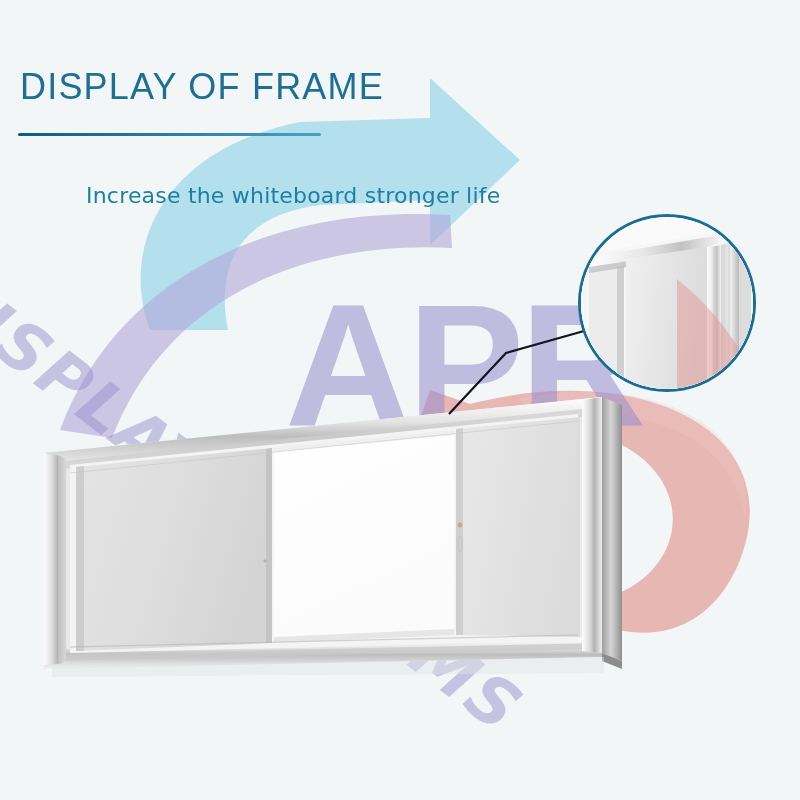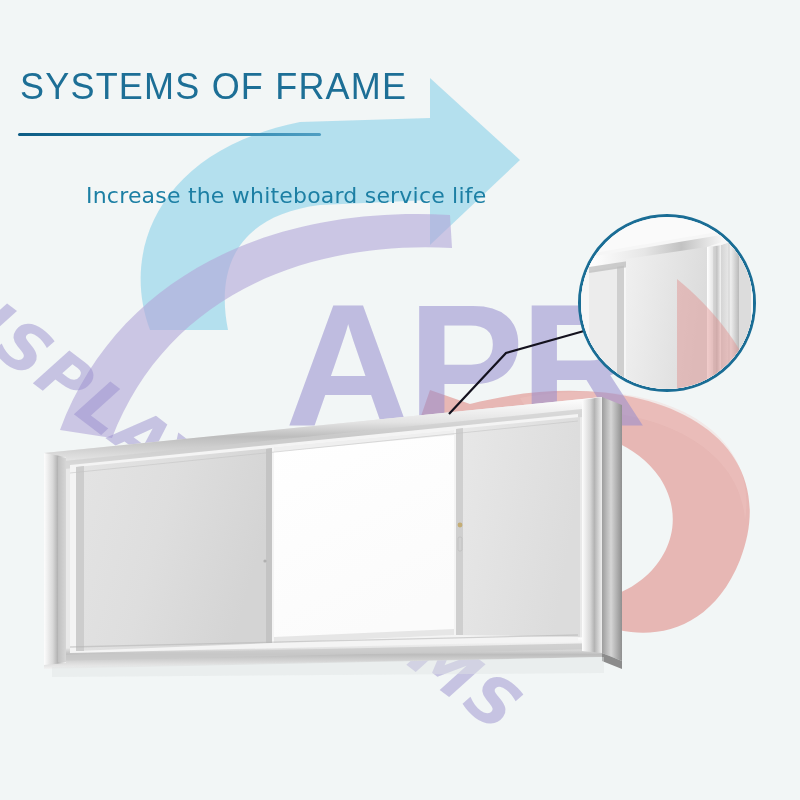--- a/index.html
+++ b/index.html
@@ -107,25 +107,25 @@
     </g>
     <g opacity="0.30">
       <path d="M 520 398 C 660 372, 760 430, 745 520 C 740 440, 640 398, 530 414 Z" fill="#f3c9c6"></path>
     </g>
   </svg>
 
   <div class="logo-mark">APR</div>
 
   <div class="watermark">DISPLAY SYSTEMS</div>
 
-  <div class="page-title">SYSTEMS OF FRAME</div>
+  <div class="page-title">DISPLAY OF FRAME</div>
   <div class="title-rule"></div>
 
   <div class="copy">
-    <div class="copy-line">Increase the whiteboard service life</div>
+    <div class="copy-line">Increase the whiteboard stronger life</div>
   </div>
 
   <svg class="product" viewBox="0 0 620 320" width="620" height="320">
     <defs>
       <linearGradient id="alum" x1="0" y1="0" x2="0" y2="1">
         <stop offset="0%" stop-color="#ffffff"></stop>
         <stop offset="35%" stop-color="#e3e3e3"></stop>
         <stop offset="55%" stop-color="#bdbdbd"></stop>
         <stop offset="100%" stop-color="#f2f2f2"></stop>
       </linearGradient>

